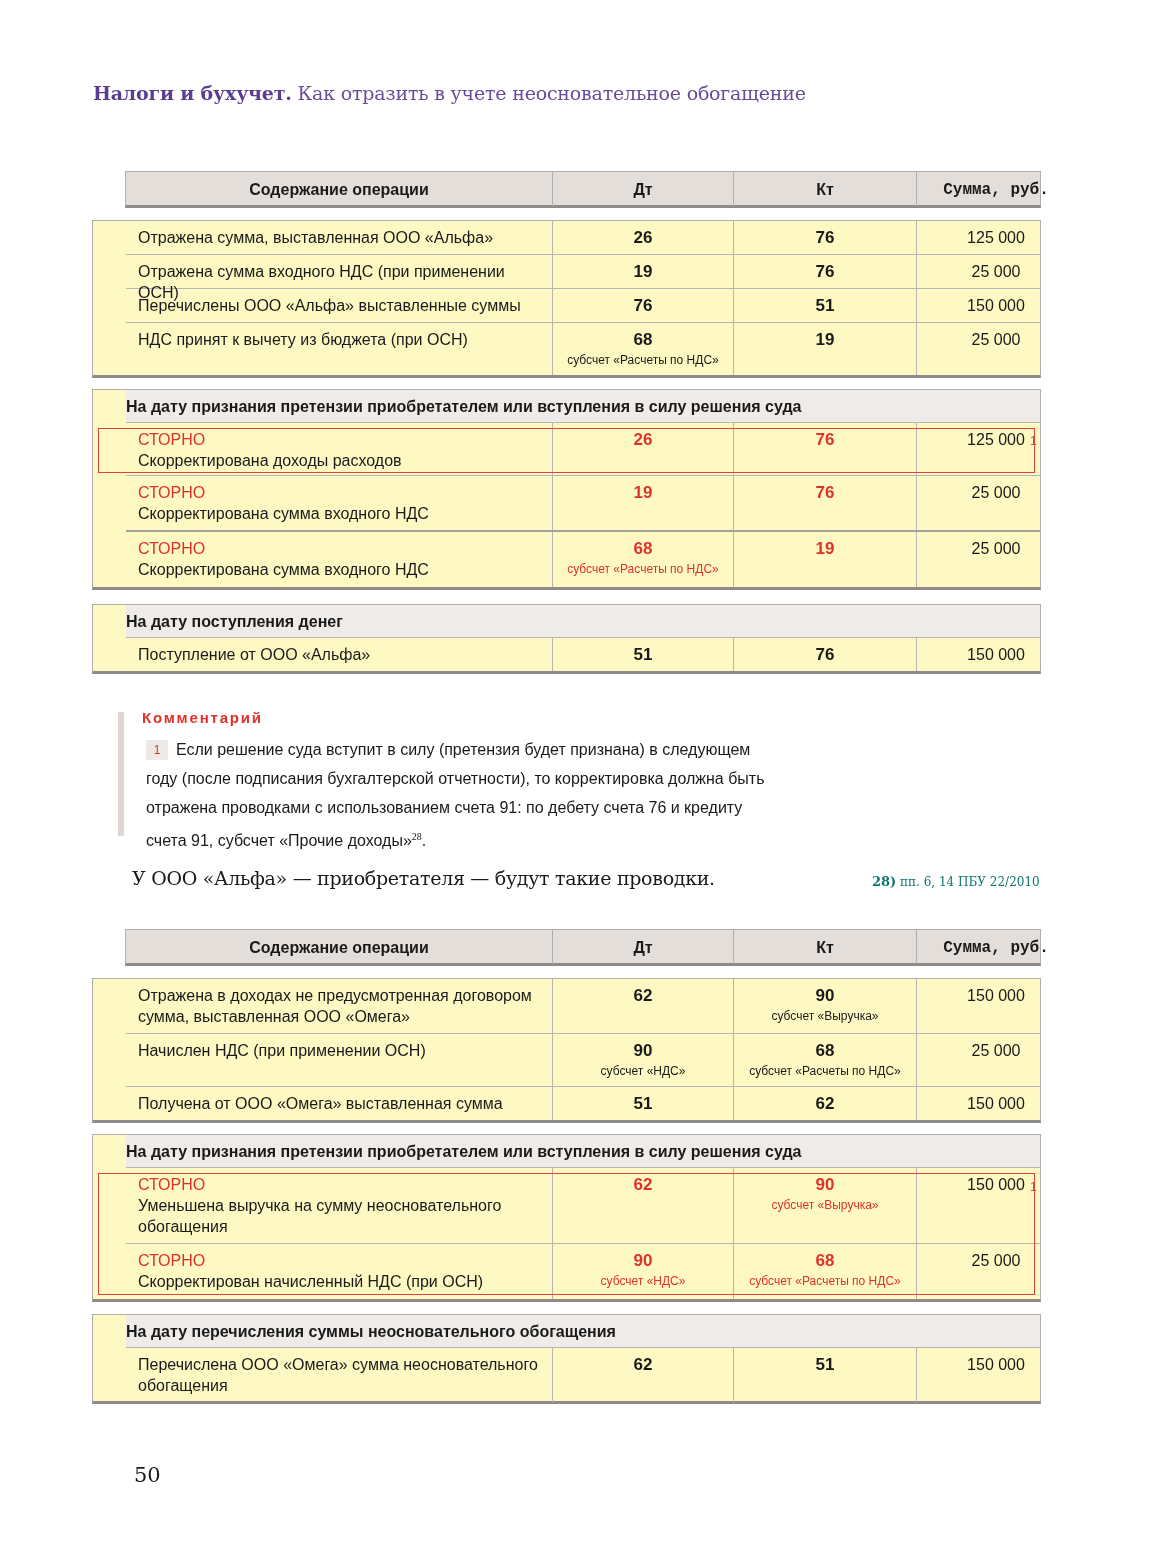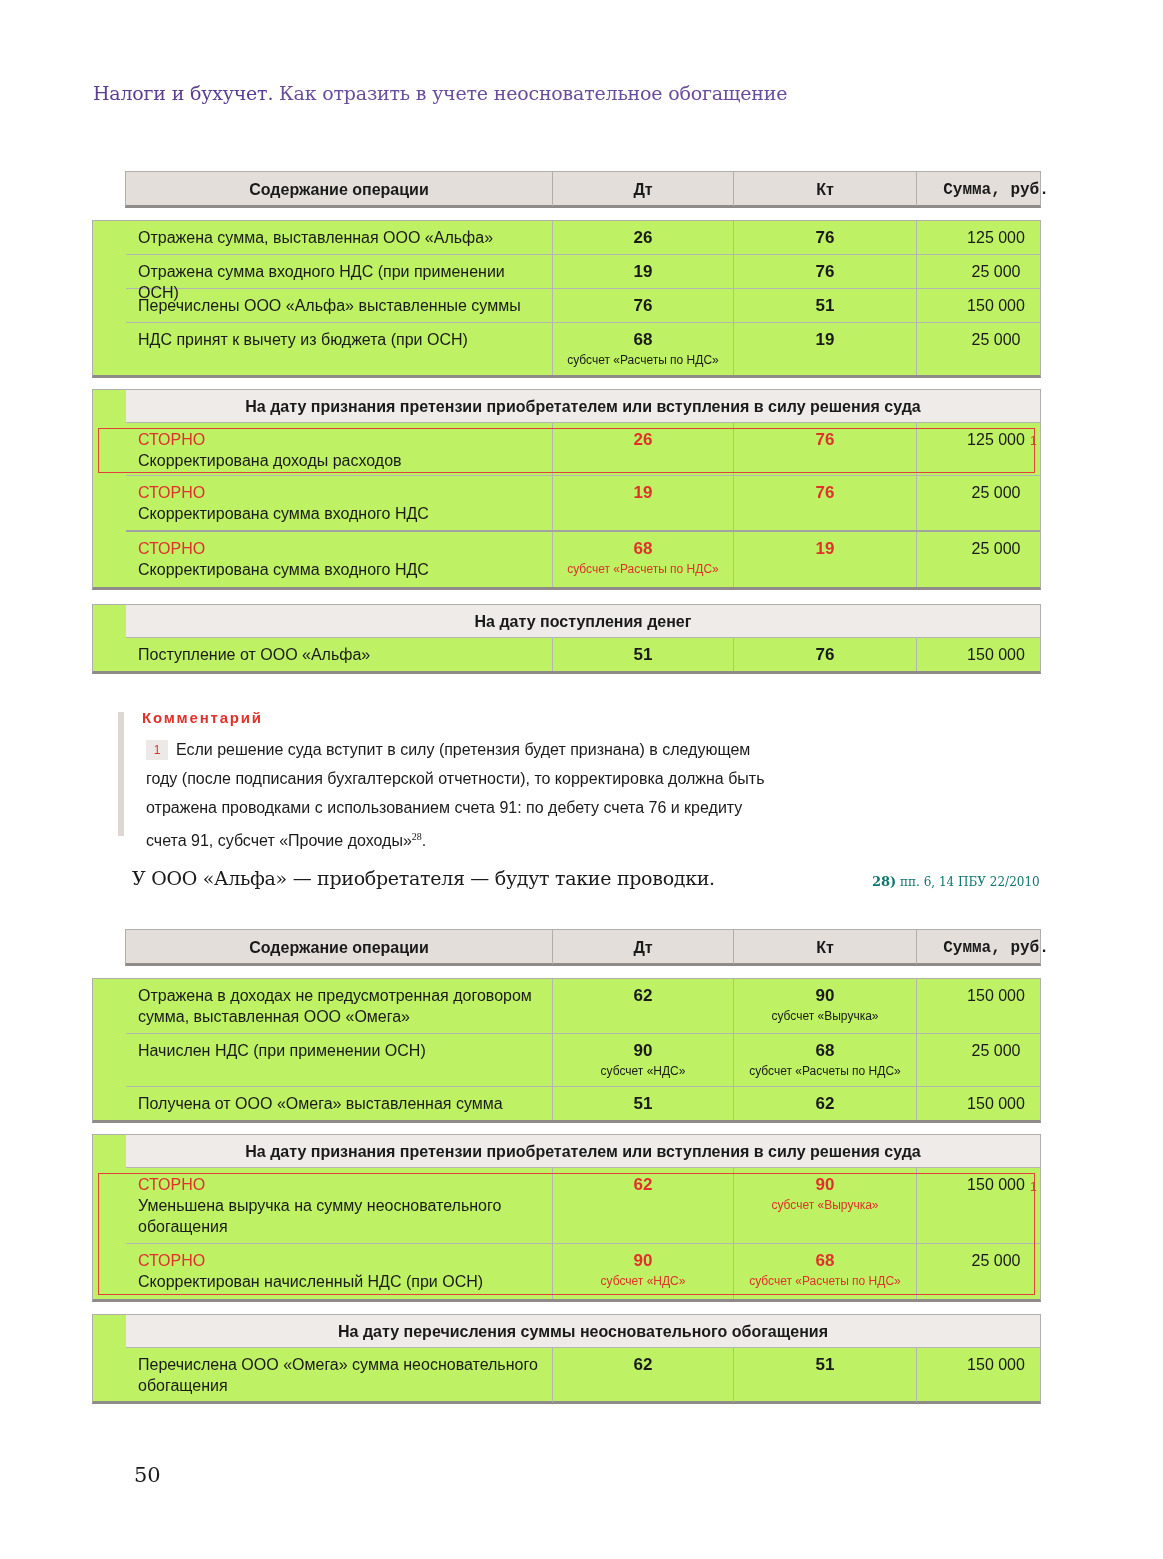--- a/index.html
+++ b/index.html
@@ -1,38 +1,38 @@
 <!DOCTYPE html>
 <html><head>
 <meta charset="utf-8">
 <style>
   * { box-sizing: border-box; margin: 0; padding: 0; }
   html, body { width: 1163px; height: 1559px; background: #ffffff; }
   body { position: relative; font-family: "Liberation Sans", sans-serif; color: #1a1a1a; overflow: hidden; }
 
   .running-head { position: absolute; left: 93px; top: 82px; font-family: "DejaVu Serif", serif; font-size: 19px; color: #6a4c9c; letter-spacing: -0.2px; }
-  .running-head .rh-bold { font-weight: normal; color: #5b3d92; text-align: center; }
+  .running-head .rh-bold { font-weight: bold; color: #5b3d92; text-align: center; }
 
   .tbl { position: absolute; left: 92px; width: 949px; padding-left: 33px; }
   .grid-row { display: grid; grid-template-columns: 427px 181px 183px 158px; }
   .cell { border-right: 1px solid #b5b5b5; padding: 6px 12px; font-size: 16px; line-height: 21px; }
   .cell:last-child { border-right: none; }
   .cell.c { text-align: center; }
   .cell.num { text-align: center; }
 
   .hdr { background: #e3deda; border: 1px solid #b2aeab; border-bottom: 3px solid #8e8b89; height: 37px; }
   .hdr .cell { font-weight: bold; font-size: 16px; text-align: center; line-height: 36px; padding: 0 12px; border-right: 1px solid #b2aeab; height: 34px; }
   .hdr .cell:last-child { border-right: none; font-family: Liberation Mono, monospace; }
 
-  .block { border: 1px solid #b2aeab; border-bottom: 3px solid #8e8b89; background: #bef264; }
+  .block { border: 1px solid #b2aeab; border-bottom: 3px solid #8e8b89; background: #fef9c3; }
   .block .grid-row { border-bottom: 1px solid #b5b5b5; }
   .block .grid-row:last-child { border-bottom: none; }
   .block .grid-row.thick { border-bottom: 2px solid #a2a2a2; }
 
-  .section-title { background: #eeebe8; border-bottom: 1px solid #b5b5b5; text-align: center; font-weight: bold; font-size: 16px; height: 33px; line-height: 33px; }
+  .section-title { background: #eeebe8; border-bottom: 1px solid #b5b5b5; text-align: left; font-weight: bold; font-size: 16px; height: 33px; line-height: 33px; }
 
   .acct { font-weight: bold; font-size: 17px; line-height: 21px; display: block; }
   .sub { font-size: 12px; line-height: 16px; display: block; margin-top: 2px; }
   .red { color: #e0312b; }
   .storno { color: #e0312b; display: block; }
 
   .hl { position: absolute; border: 1.5px solid #e2403a; pointer-events: none; }
   .hl-mark { position: absolute; color: #e2403a; font-size: 12px; font-family: "Liberation Sans", sans-serif; }
 
   .comment { position: absolute; left: 118px; top: 709px; width: 660px; }

